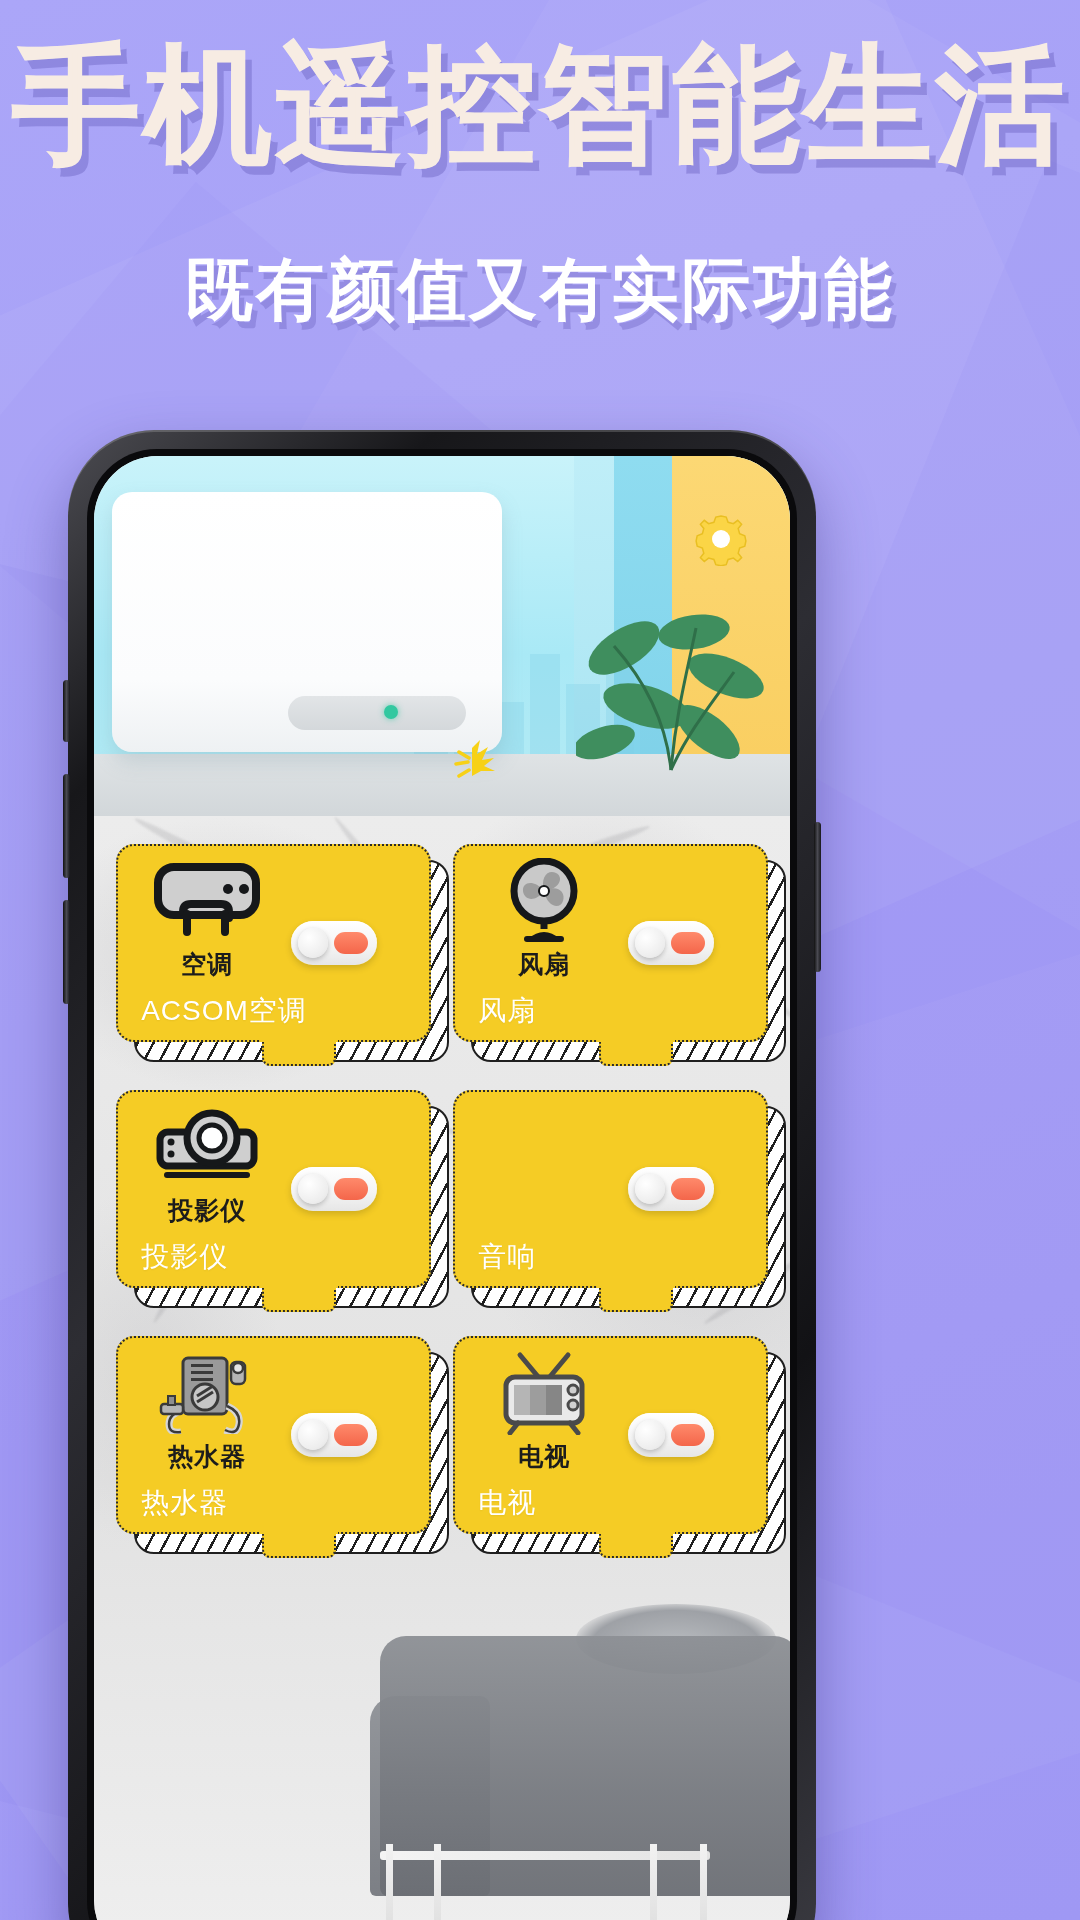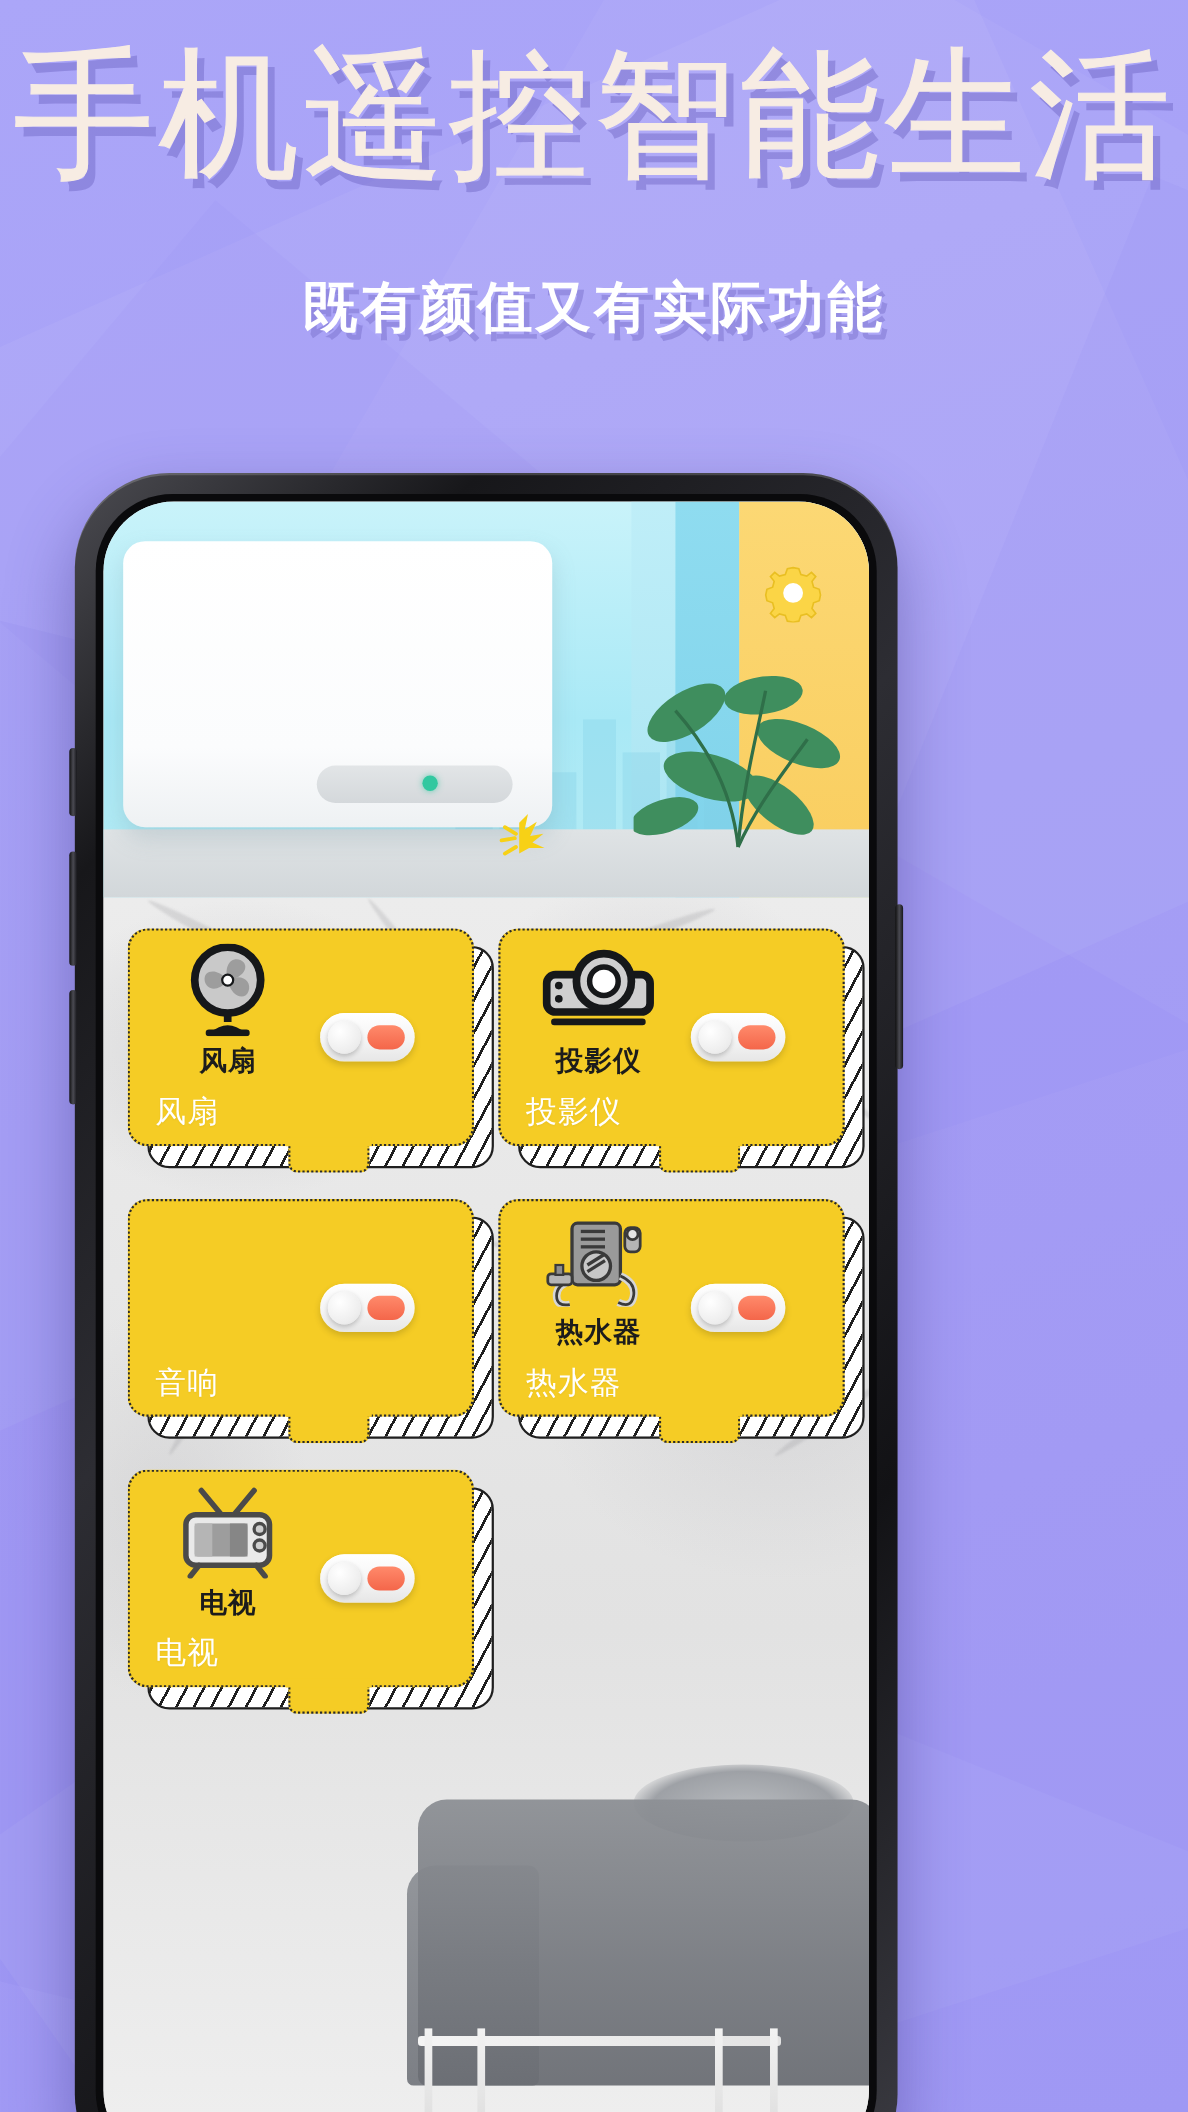--- a/index.html
+++ b/index.html
@@ -29,29 +29,29 @@
   #bg .s5 { width:700px; height:1400px; left:760px; top:240px;
             transform:rotate(22deg); background:rgba(130,120,235,.07); }
   #bg .s6 { width:620px; height:520px; left:40px; top:1480px;
             transform:rotate(-35deg); background:rgba(255,255,255,.05); }
   #bg .s7 { width:520px; height:420px; left:0px; top:300px;
             transform:rotate(40deg); background:rgba(135,125,238,.08); }
 
   
   .headline-wrap { position:absolute; left:0; right:0; top:36px; text-align:center; z-index:6; }
   .headline {
-    font-size:128px; line-height:1.08; font-weight:400;
+    font-size:128px; line-height:1.08; font-weight:700;
     color:#f7ece3; letter-spacing:4px;
     text-shadow: 7px 9px 0 rgba(105,96,190,.42);
     -webkit-text-stroke: 1px #f7ece3;
     white-space:nowrap;
   }
   .subline-wrap { position:absolute; left:0; right:0; top:252px; text-align:center; z-index:6; }
   .subline {
-    font-size:50px; line-height:1.1; font-weight:700;
+    font-size:68px; line-height:1.1; font-weight:700;
     color:#ffffff; letter-spacing:3px;
     text-shadow: 5px 7px 0 rgba(110,100,195,.40);
     white-space:nowrap;
   }
 
   
   #phone {
     position:absolute; left:68px; top:430px;
     width:748px; height:1560px;
     border-radius:86px;
@@ -362,20 +362,42 @@
         <div class="couch"></div>
         <div class="table-top"></div>
         <div class="table-leg" style="left:292px;"></div>
         <div class="table-leg" style="left:606px;"></div>
         <div class="table-leg" style="left:340px;"></div>
         <div class="table-leg" style="left:556px;"></div>
       </div>
 
       <div id="cards">
 
+        <div class="card">
+          <div class="hatch"></div>
+          <div class="body"></div>
+          <div class="notch"></div>
+          <div class="icon-col">
+            <div class="icon-box">
+              <svg width="108" height="76" viewBox="0 0 108 76">
+                <rect x="5" y="5" width="98" height="48" rx="16" fill="#cfcfcf" stroke="#16181a" stroke-width="8"></rect>
+                <circle cx="75" cy="27" r="5" fill="#16181a"></circle>
+                <circle cx="91" cy="27" r="5" fill="#16181a"></circle>
+                <path d="M30 50 q0 -8 8 -8 h30 q8 0 8 8 v6" fill="none" stroke="#16181a" stroke-width="8" stroke-linecap="round"></path>
+                <path d="M34 52 v18 M72 52 v18" stroke="#16181a" stroke-width="8" stroke-linecap="round"></path>
+              </svg>
+            </div>
+            <div class="icon-label">空调</div>
+          </div>
+          <div class="toggle">
+            <div class="pill"></div>
+            <div class="knob"></div>
+          </div>
+          <div class="device-name">ACSOM空调</div>
+        </div>
 
         <div class="card">
           <div class="hatch"></div>
           <div class="body"></div>
           <div class="notch"></div>
           <div class="icon-col">
             <div class="icon-box">
               <svg width="92" height="84" viewBox="0 0 92 84">
                 <circle cx="46" cy="33" r="30" fill="#c9c9c9" stroke="#16181a" stroke-width="7"></circle>
                 <path d="M46 33 c-4-14 4-22 12-18 8 4 4 16 -12 18z" fill="#9d9d9d"></path>

